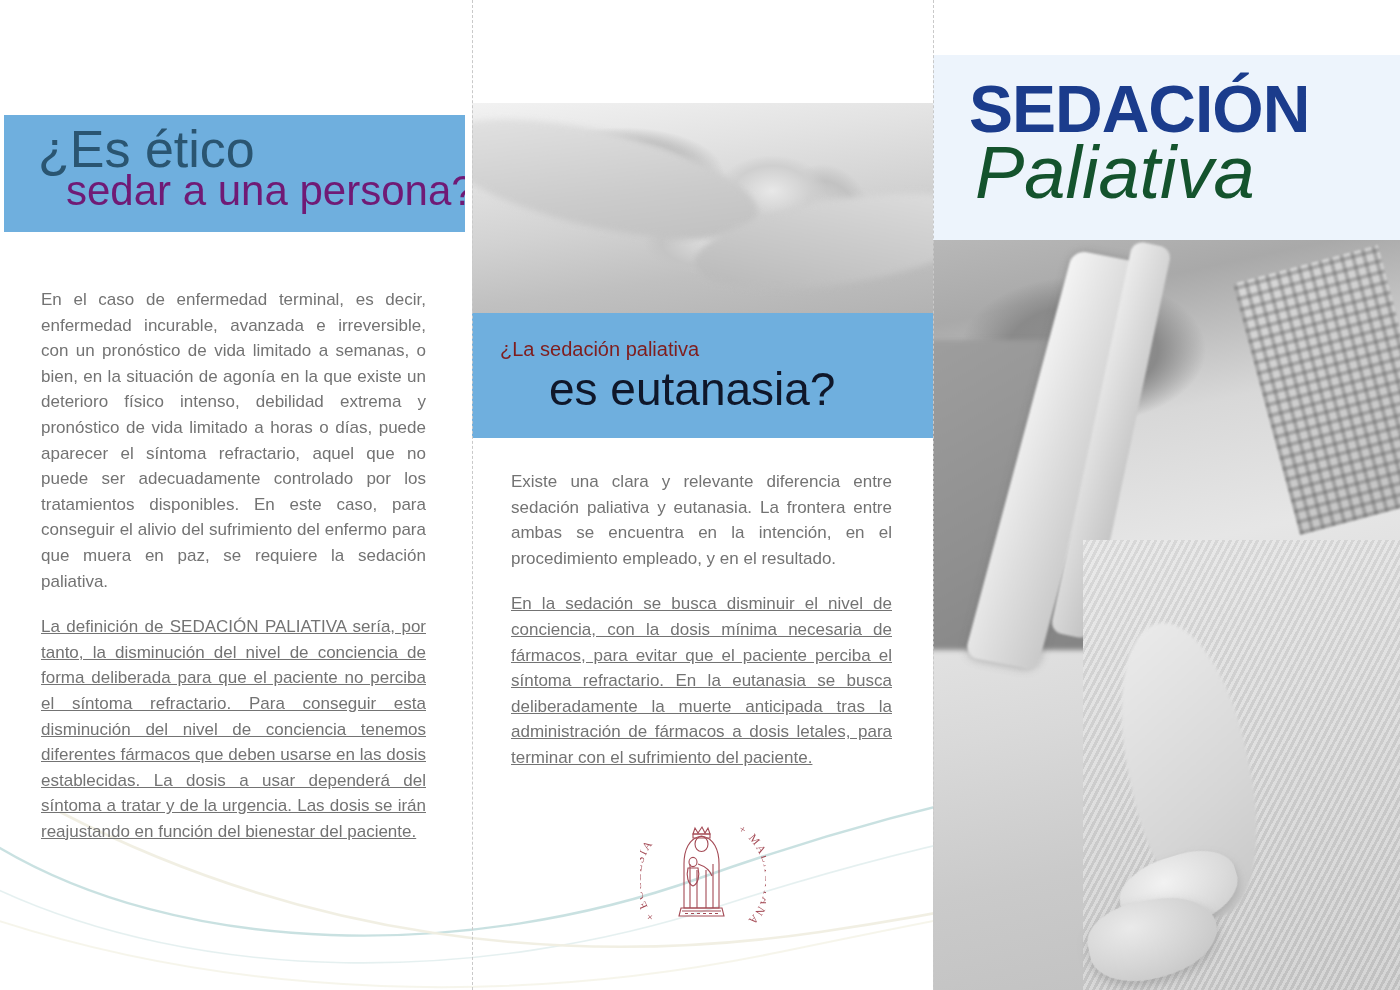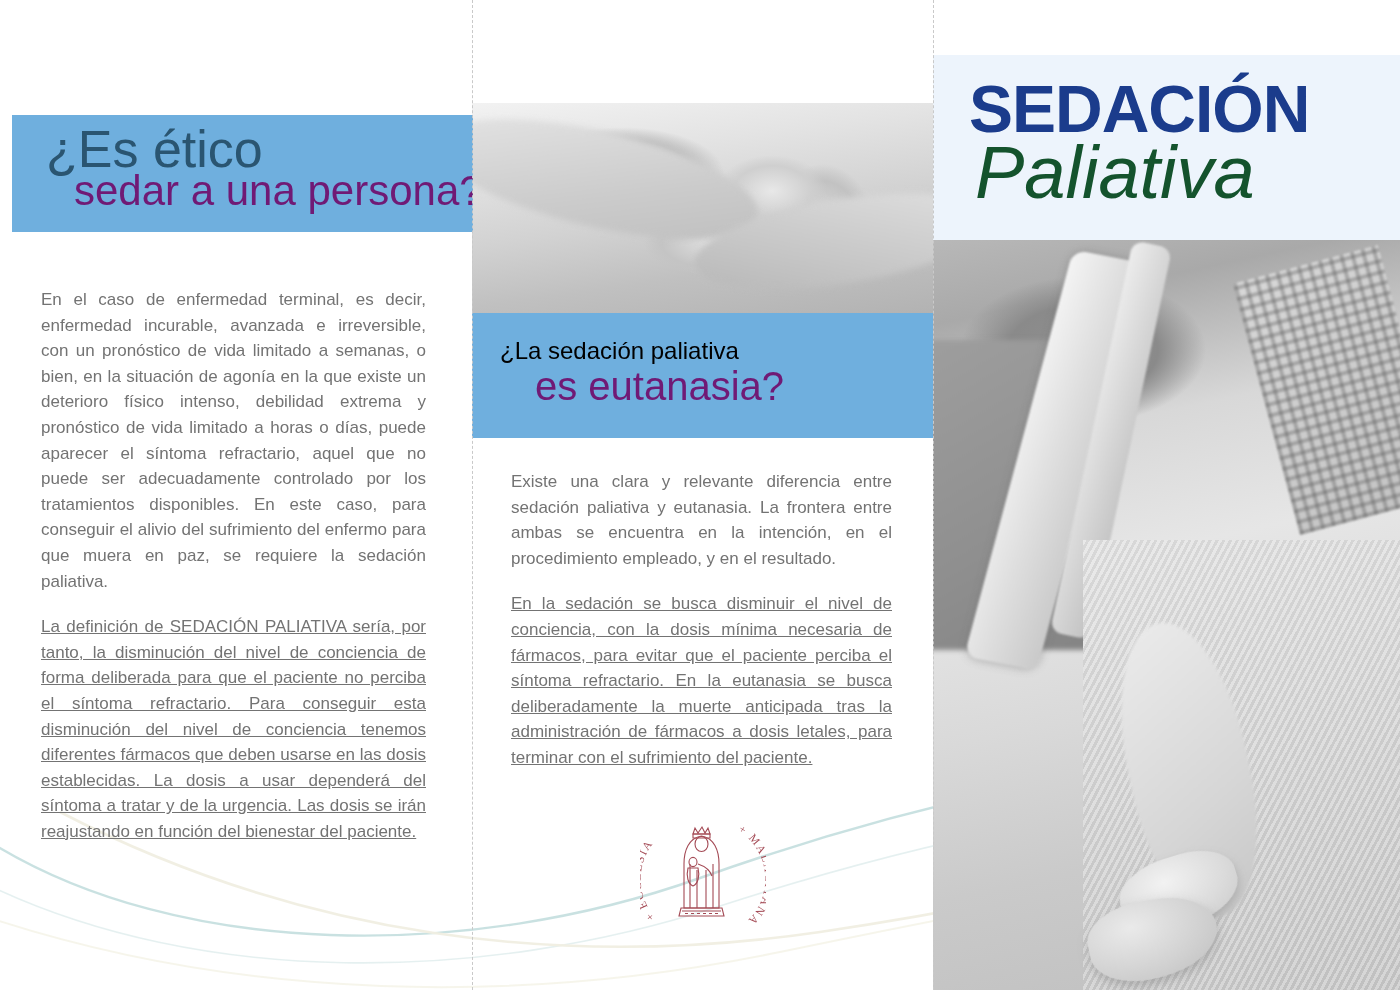--- a/index.html
+++ b/index.html
@@ -56,21 +56,21 @@
 
   
   .banner {
     position: absolute;
     background: #6FAFDE;
     z-index: 4;
     box-sizing: border-box;
     overflow: hidden;
   }
   .banner-left {
-    left: 12px;
+    left: 4px;
     top: 115px;
     width: 461px;
     height: 117px;
   }
   .banner-middle {
     left: 0;
     top: 313px;
     width: 461px;
     height: 125px;
   }
@@ -92,29 +92,29 @@
     left: 62px;
     top: 55px;
     font-size: 42px;
     color: #701a75;
     font-weight: 400;
   }
   
   .banner-middle .line-top {
     left: 28px;
     top: 26px;
-    font-size: 24px;
-    color: #000000;
+    font-size: 20px;
+    color: #7f1d1d;
     font-weight: 400;
   }
   .banner-middle .line-bottom {
-    left: 63px;
+    left: 77px;
     top: 53px;
-    font-size: 40px;
-    color: #701a75;
+    font-size: 46px;
+    color: #0f172a;
     font-weight: 400;
   }
 
   
   .body-copy {
     position: absolute;
     z-index: 4;
     color: #737373;
     font-size: 17px;
     line-height: 25.6px;

